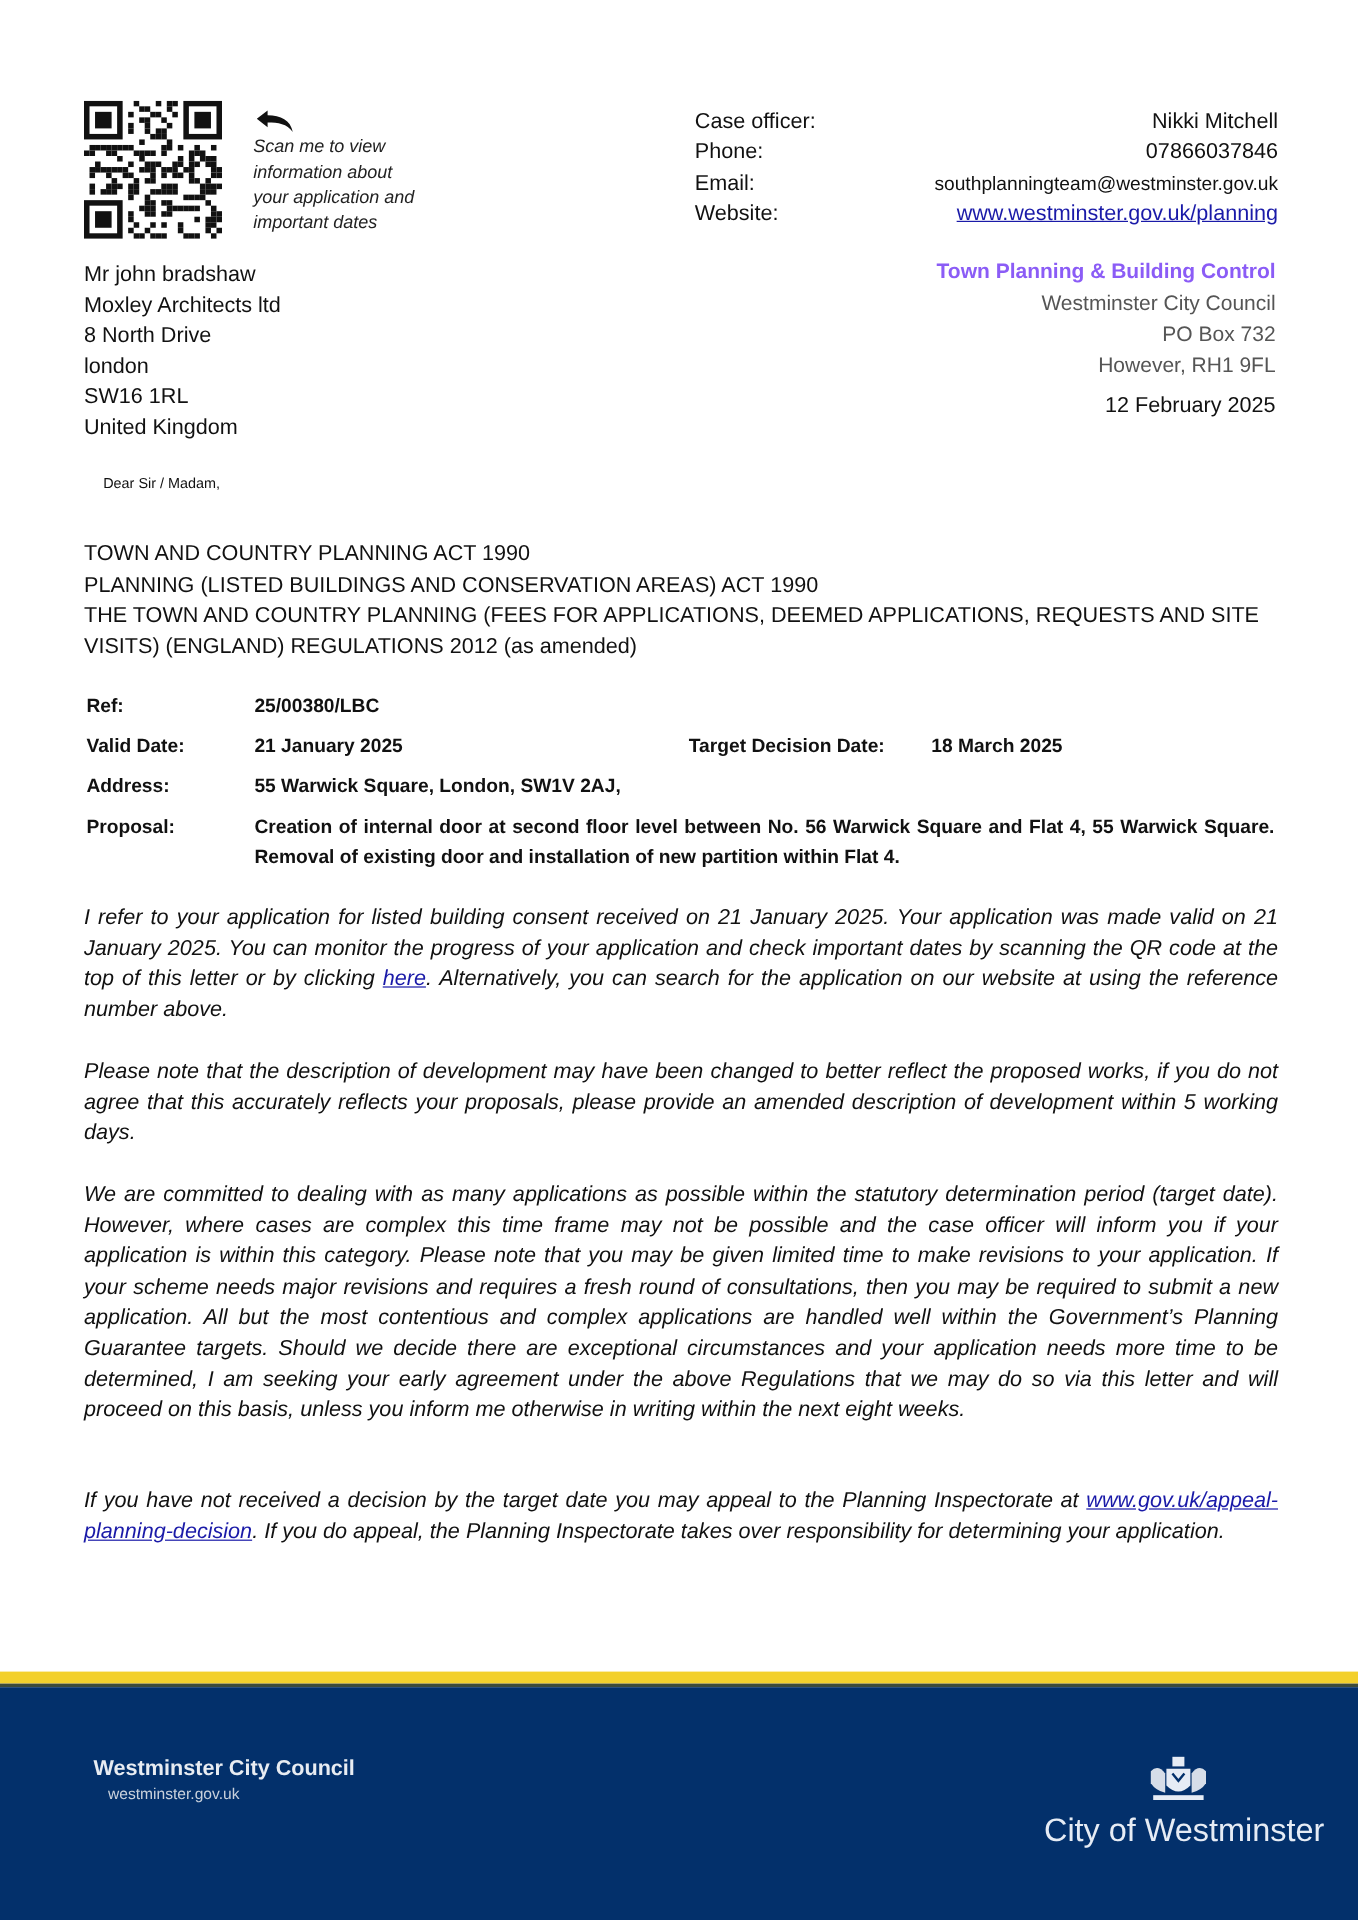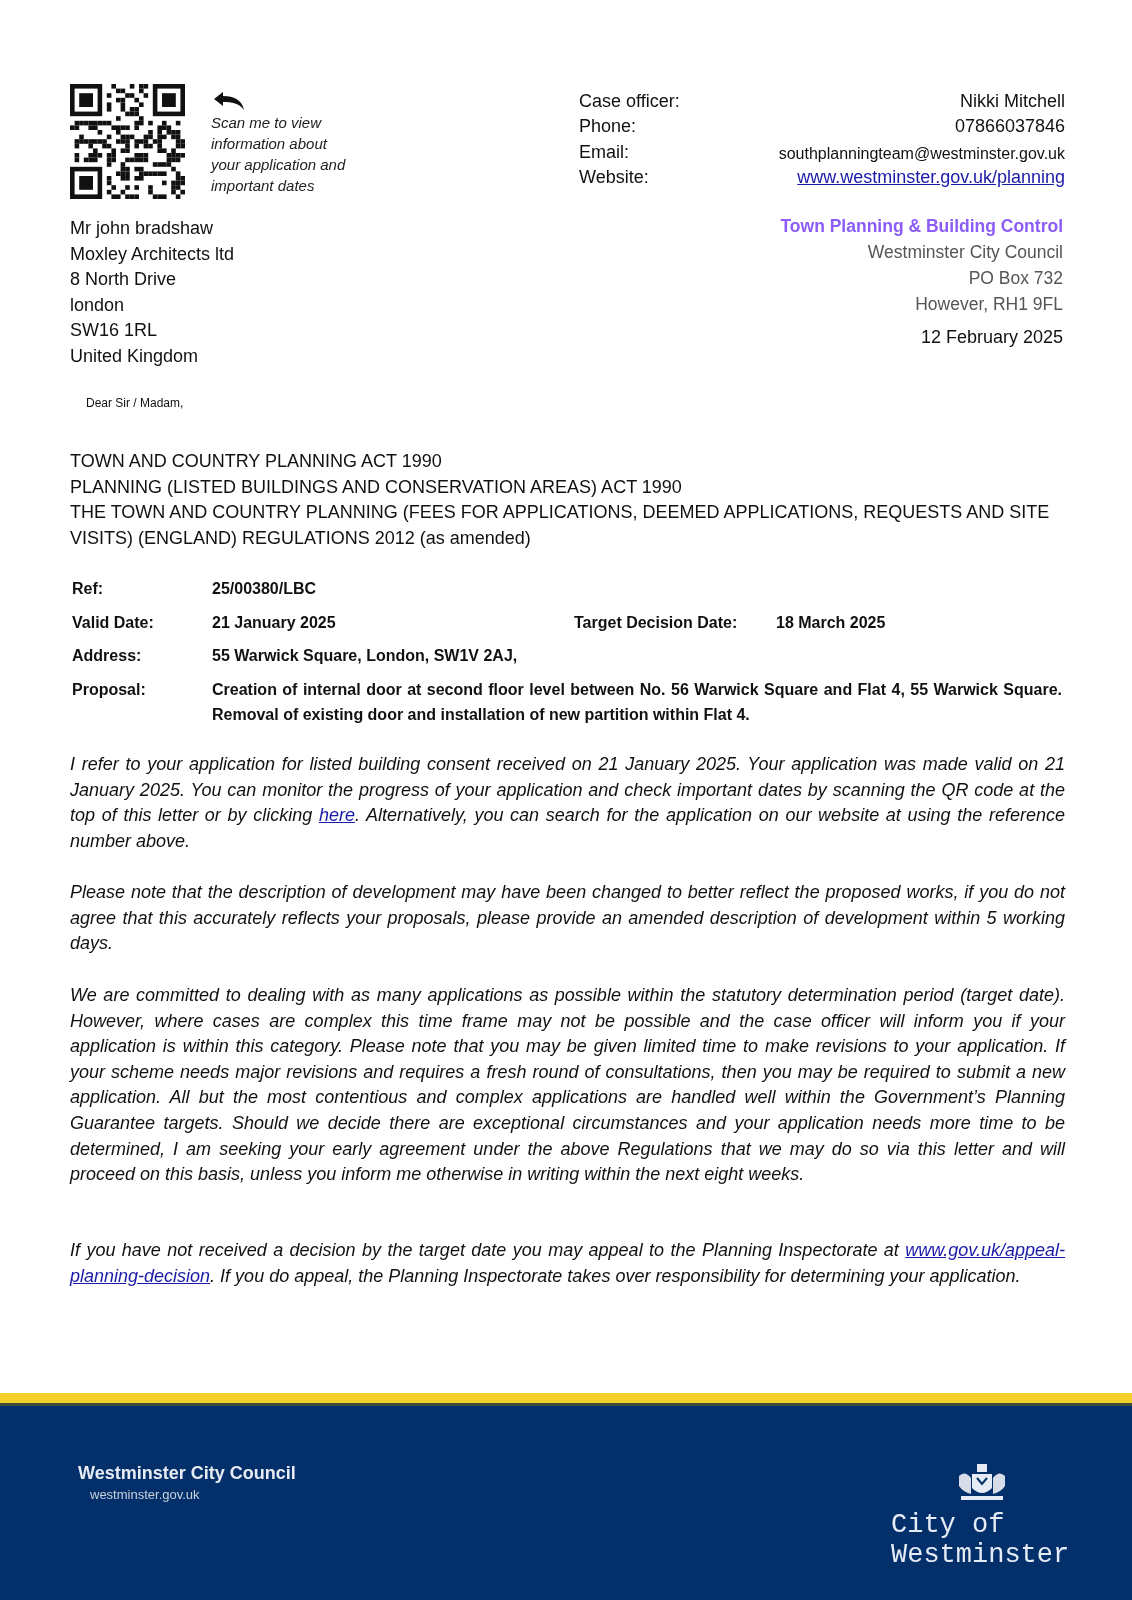--- a/index.html
+++ b/index.html
@@ -24,21 +24,21 @@
     .details .lbl { width: 140px; flex: none; }
     .details .val { flex: 1; text-align: justify; }
     .body-text { left: 70px; width: 995px; font-size: 18px; line-height: 25.6px; text-align: justify; font-style: italic; }
     .p1 { top: 752px; } .p2 { top: 880px; } .p3 { top: 983px; } .p4 { top: 1238px; }
     .stripe { left: 0; top: 1393px; width: 1132px; height: 10px; background: #f3d02c; }
     .stripe2 { left: 0; top: 1403px; width: 1132px; height: 3px; background: #3c4a3a; }
     .footer { left: 0; top: 1406px; width: 1132px; height: 194px; background: #03306b; }
     .f-name { left: 78px; top: 1463px; color: #e8ecf2; font-weight: bold; font-size: 18px; }
     .f-url { left: 78px; top: 1487px; color: #c9d1dc; font-size: 13px; margin-left: 12px; }
     .crest { left: 955px; top: 1462px; width: 54px; height: 42px; }
-    .f-city { left: 870px; top: 1510px; color: #e6ecf5; font-family: Liberation Mono, monospace; font-size: 27px; margin-left: 21px; }
+    .f-city { left: 870px; top: 1510px; color: #e6ecf5; font-family: Liberation Sans, sans-serif; font-size: 27px; }
   </style>
 </head>
 <body>
 
 <svg class="abs qr" viewBox="0 0 25 25" id="qr">
     <rect x="9" y="0" width="1" height="1" fill="#111"></rect>
     <rect x="13" y="0" width="1" height="1" fill="#111"></rect>
     <rect x="15" y="0" width="1" height="1" fill="#111"></rect>
     <rect x="16" y="0" width="1" height="1" fill="#111"></rect>
     <rect x="10" y="1" width="1" height="1" fill="#111"></rect>

